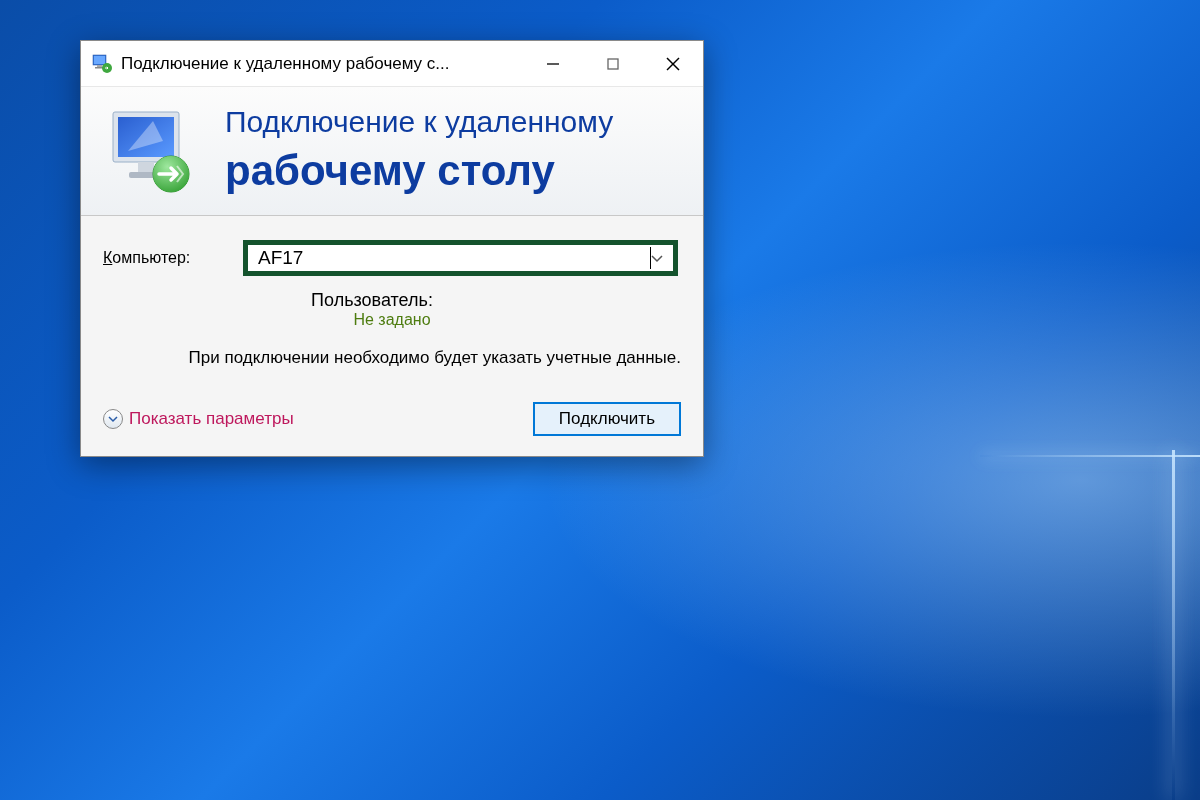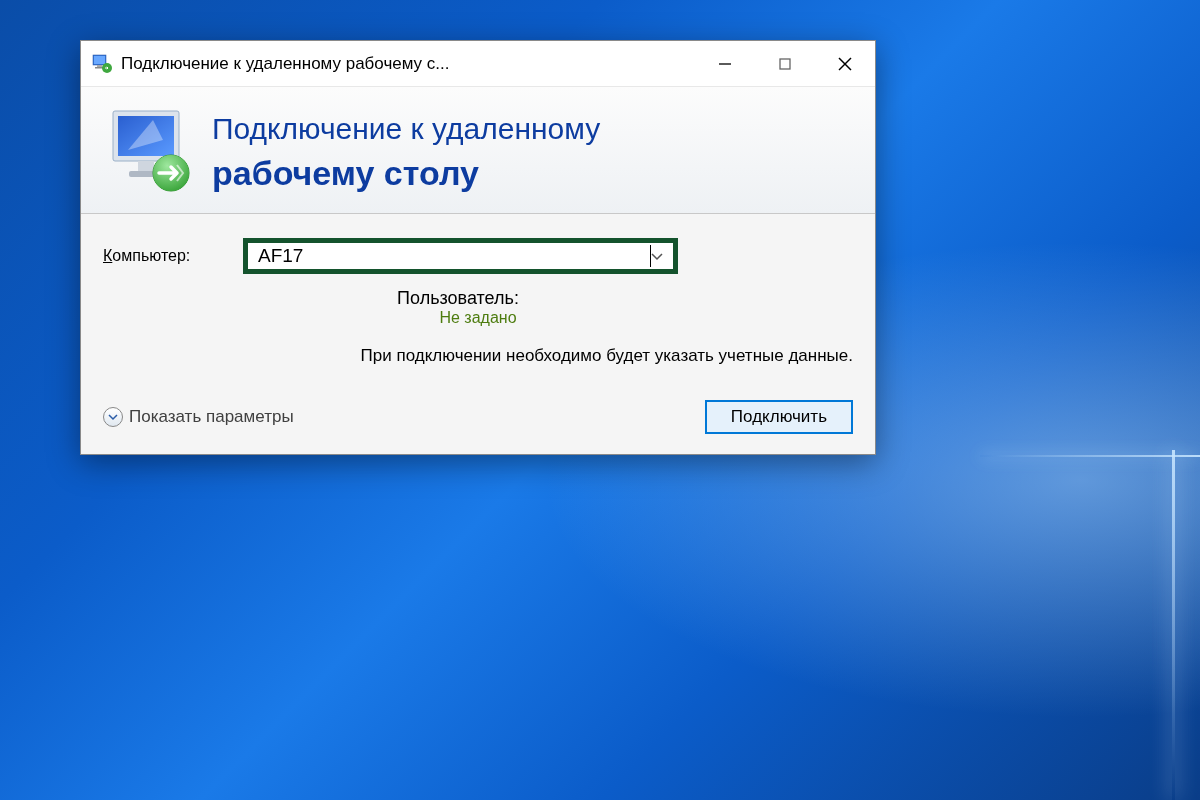--- a/index.html
+++ b/index.html
@@ -35,21 +35,21 @@
       width: 220px;
       height: 2px;
       background: linear-gradient(to right, transparent, rgba(200,230,255,0.9));
       box-shadow: 0 0 15px rgba(200,230,255,0.7);
     }
 
     .dialog {
       position: absolute;
       left: 80px;
       top: 40px;
-      width: 796px;
+      width: 624px;
       background: #fff;
       border: 1px solid #8a8a8a;
       box-shadow: 0 8px 30px rgba(0,0,0,0.4);
     }
 
     .titlebar {
       height: 46px;
       background: #ffffff;
       display: flex;
       align-items: center;
@@ -78,36 +78,36 @@
       align-items: center;
       justify-content: center;
       font-size: 14px;
       color: #000;
     }
 
     .banner {
       background: linear-gradient(to bottom, #fcfcfc, #eef1f4);
       padding: 18px 26px 20px 22px;
       display: flex;
-      align-items: flex-end;
-      gap: 19px;
+      align-items: center;
+      gap: 32px;
       border-bottom: 1px solid #c8c8c8;
     }
     .banner-icon {
       width: 90px;
       height: 88px;
       position: relative;
     }
     .banner-text-line1 {
       font-size: 30px;
       color: #0d3ca0;
       font-weight: 400;
     }
     .banner-text-line2 {
-      font-size: 34px;
+      font-size: 42px;
       color: #0d3ca0;
       font-weight: 700;
       margin-top: 8px;
     }
 
     .form {
       background: #f5f5f5;
       padding: 24px 22px 20px 22px;
     }
     .form-row {
@@ -165,21 +165,21 @@
 
     .footer {
       display: flex;
       align-items: center;
     }
     .expand {
       display: flex;
       align-items: center;
       gap: 6px;
       font-size: 17px;
-      color: #404040;
+      color: #be185d;
       flex: 1;
     }
     .expand-icon {
       width: 20px;
       height: 20px;
       border: 1px solid #888;
       border-radius: 50%;
       display: flex;
       align-items: center;
       justify-content: center;

